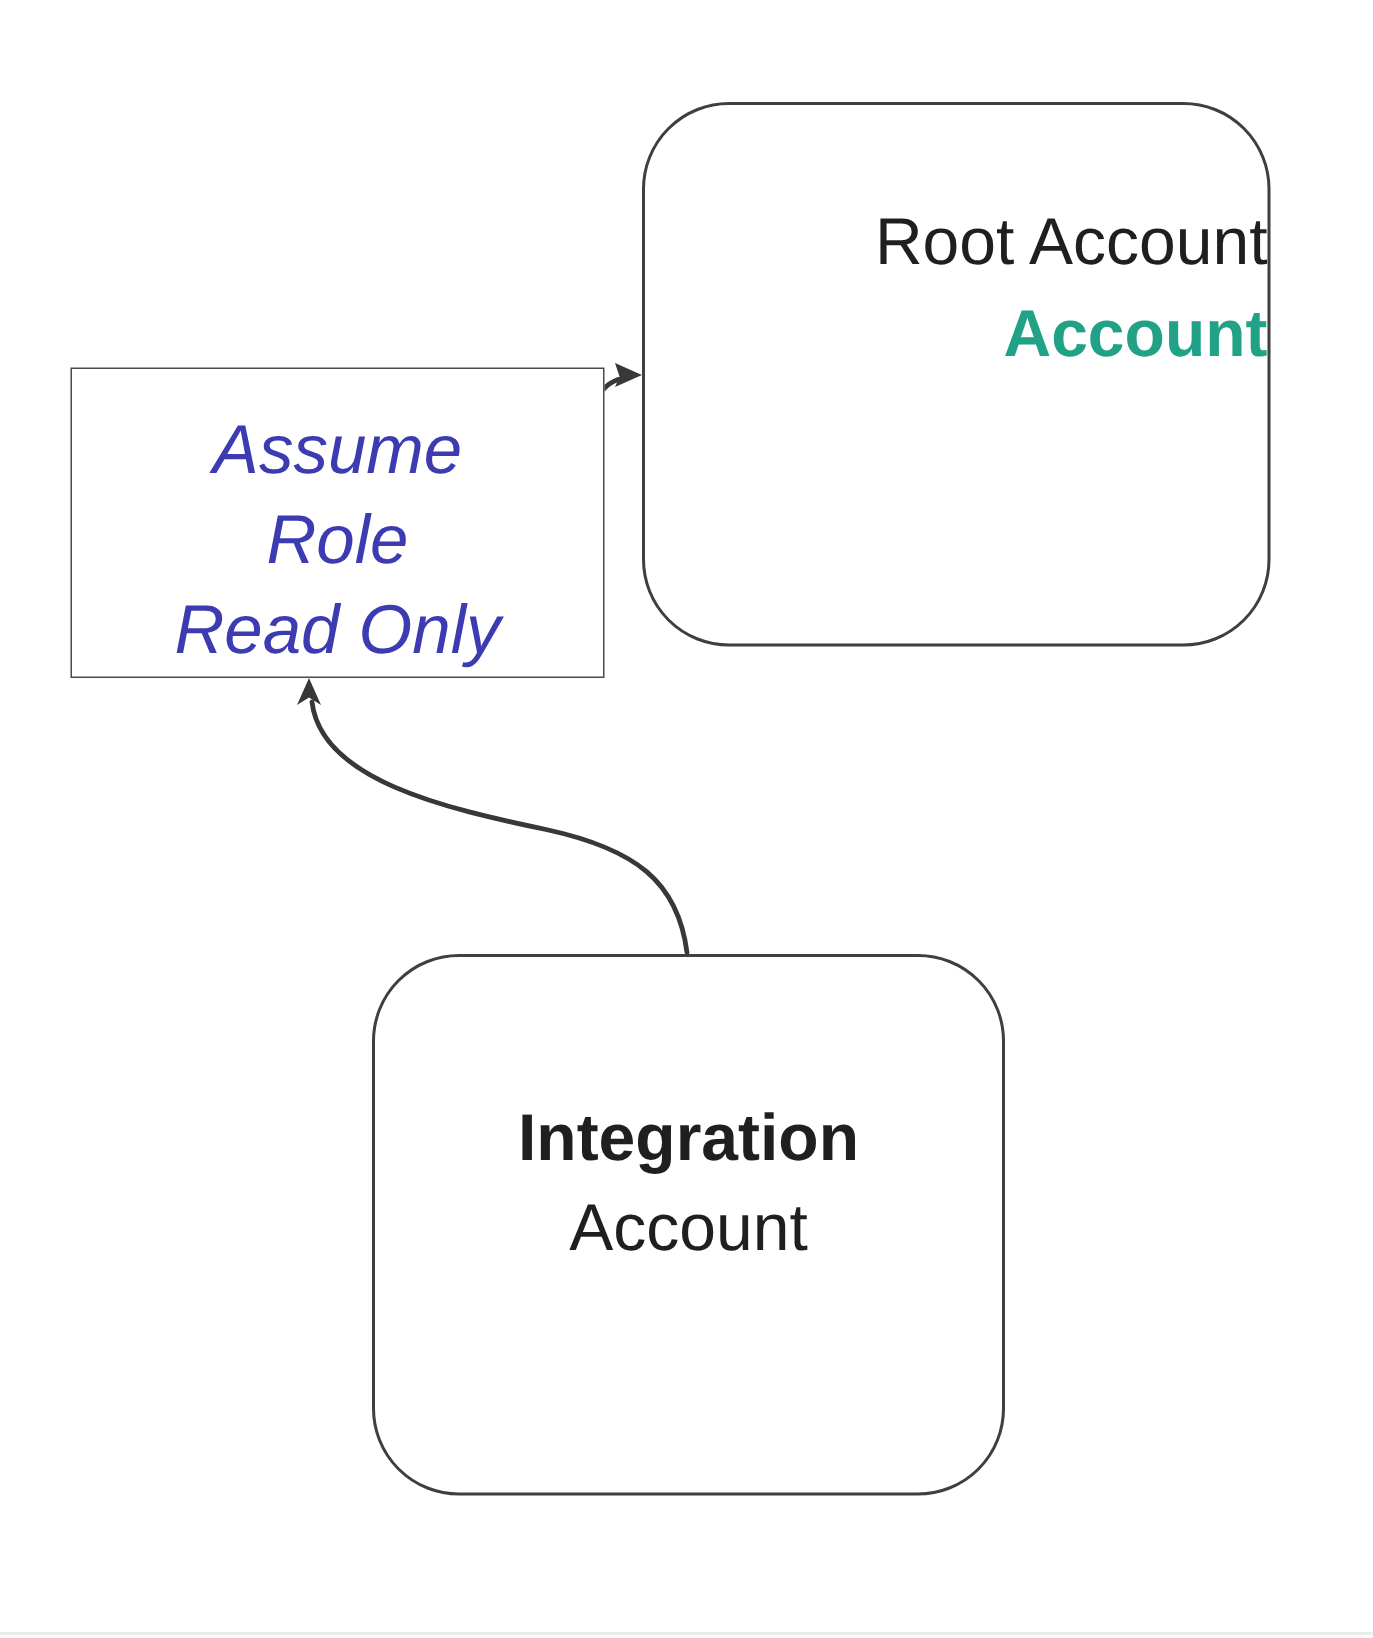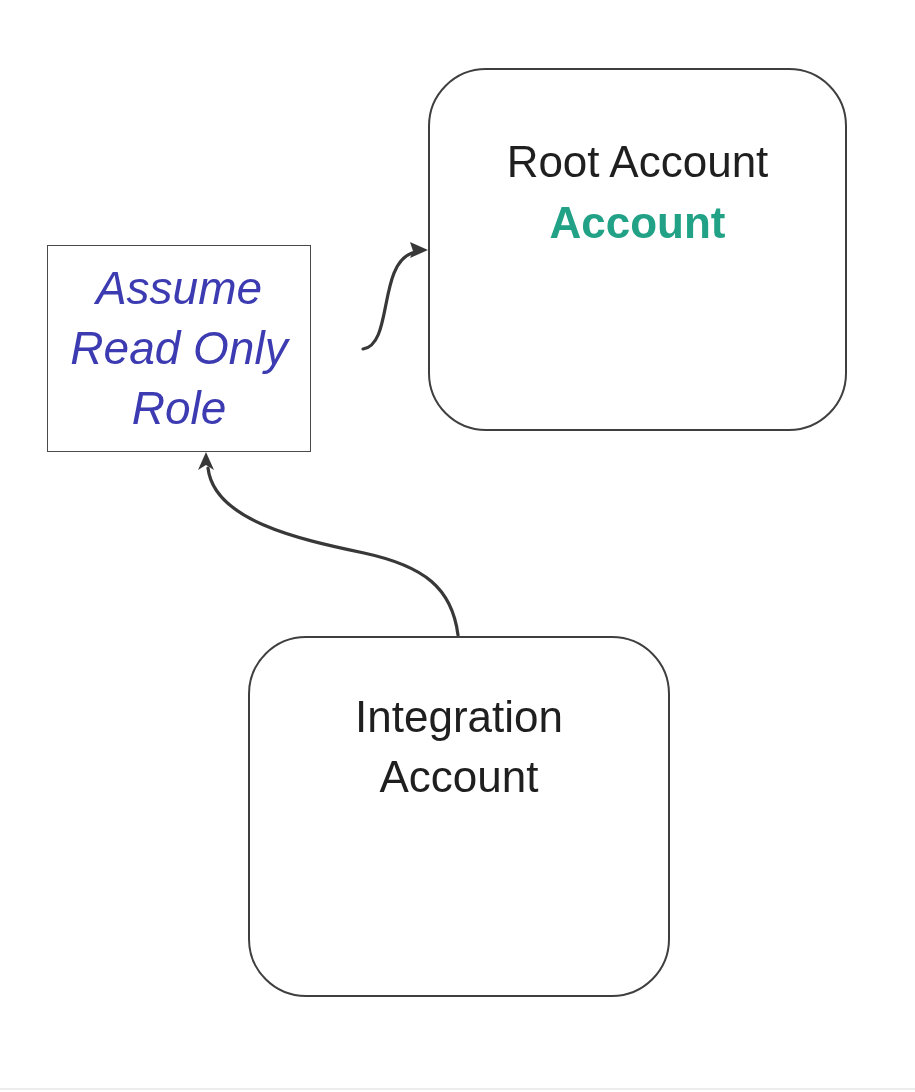--- a/index.html
+++ b/index.html
@@ -26,29 +26,29 @@
     position:absolute;
     background:var(--background);
     border:2px solid var(--box-border);
     box-sizing:border-box;
     display:flex;
     flex-direction:column;
     align-items:center;
     text-align:center;
   }
   .node-rect{
-    left:47px;top:245px;width:264px;height:207px;
+    left:47px;top:245px;width:356px;height:207px;
     border-width:1.5px;
     border-color:#4a4a4a;
-    padding-top:12px;
+    padding-top:23px;
     border-radius:0;
     align-items:center;
   }
   .node-rounded{border-radius:58px;}
-  .node-root{left:428px;top:68px;width:419px;height:363px;}
+  .node-root{left:428px;top:68px;width:419px;height:363px;align-items:flex-end;}
   .node-integration{left:248px;top:636px;width:422px;height:361px;}
 
   .blue-line{
     font-size:46px;
     line-height:60px;
     font-style:italic;
     font-weight:500;
     color:var(--accent-blue);
     white-space:nowrap;
   }
@@ -60,21 +60,21 @@
   }
   .teal-line{
     font-size:44px;
     line-height:62px;
     font-weight:bold;
     color:var(--accent-teal);
     white-space:nowrap;
   }
   .root-title{margin-top:62px;}
   .root-action-1{margin-top:32px;}
-  .integration-title-1{margin-top:49px;}
+  .integration-title-1{margin-top:91px;font-weight:bold;}
 
   .edges{
     position:absolute;
     left:0;top:0;width:915px;height:1092px;
     pointer-events:none;
   }
   .edges path{
     fill:none;
     stroke:var(--stroke);
     stroke-width:3.2;
@@ -99,22 +99,22 @@
       <polygon points="428,250 410,242 413,251 410,258"></polygon>
     </g>
     <g>
       <path d="M 458 635 C 452 588 424 566 364 553 C 297 539 214 520 208 468"></path>
       <polygon points="206,452 198,470 206,465 214,470"></polygon>
     </g>
   </svg>
 
   <div class="node node-rect">
     <div class="blue-line">Assume</div>
+    <div class="blue-line">Role</div>
     <div class="blue-line">Read Only</div>
-    <div class="blue-line">Role</div>
   </div>
 
   <div class="node node-rounded node-root">
     <div class="dark-line root-title">Root Account</div>
     <div class="teal-line">Account</div>
   </div>
 
   <div class="node node-rounded node-integration">
     <div class="dark-line integration-title-1">Integration</div>
     <div class="dark-line">Account</div>

